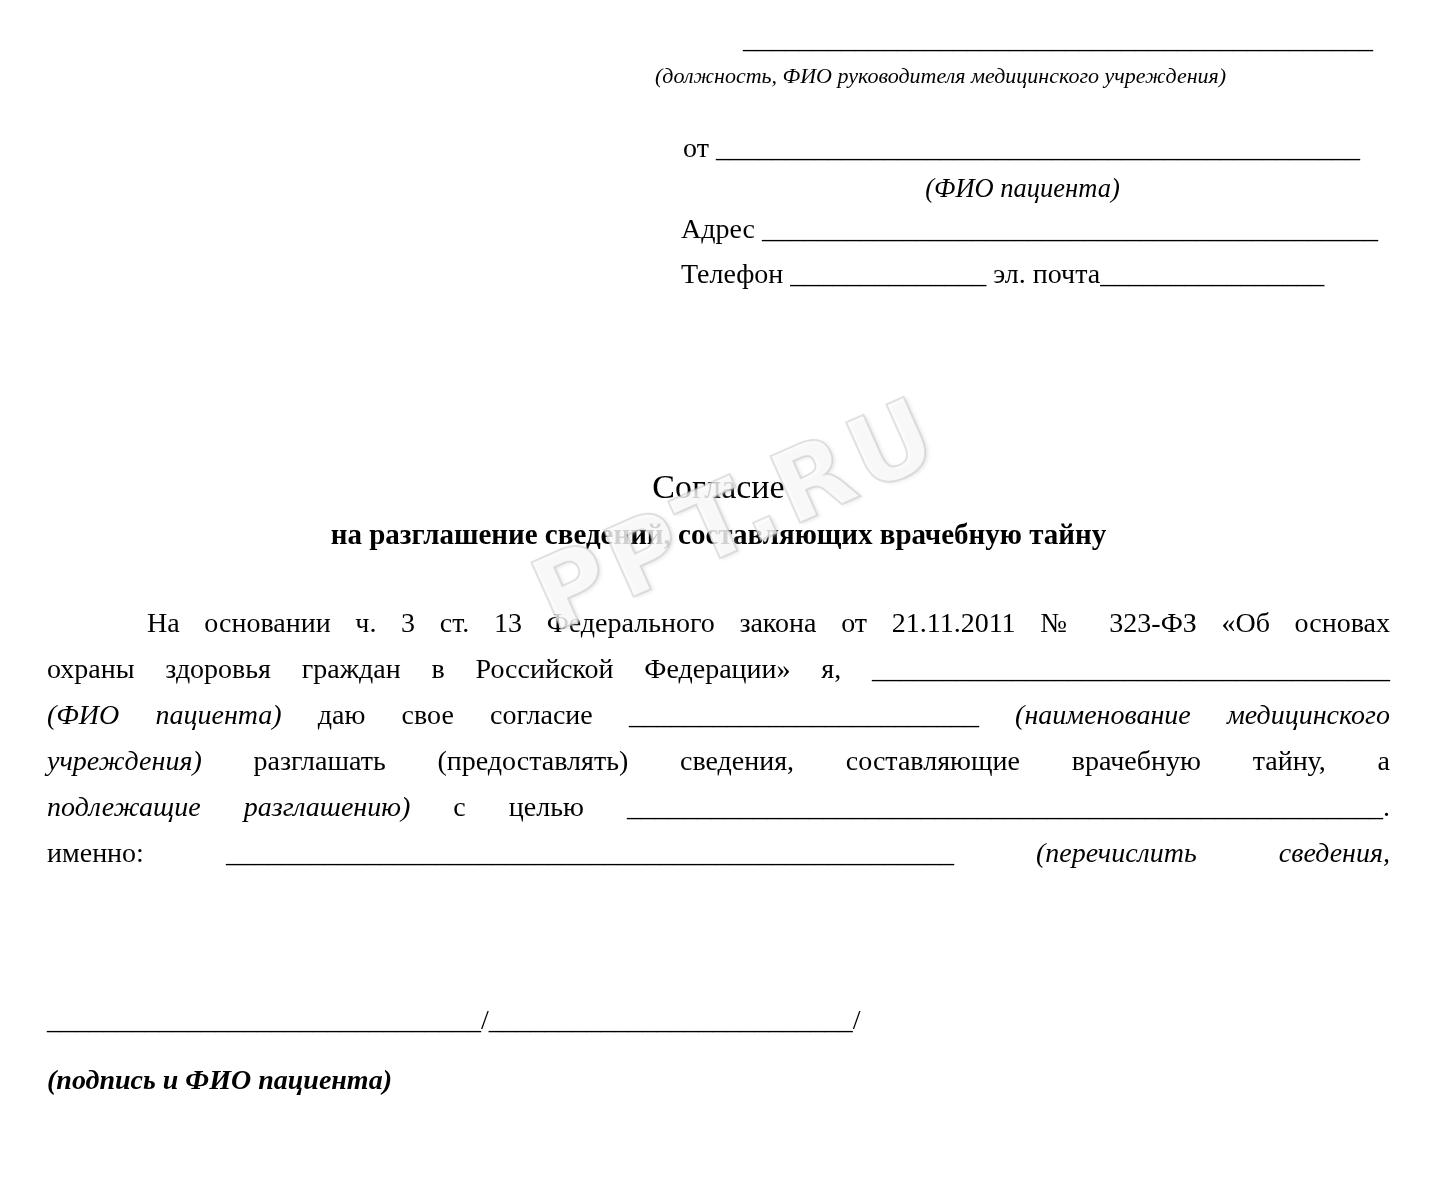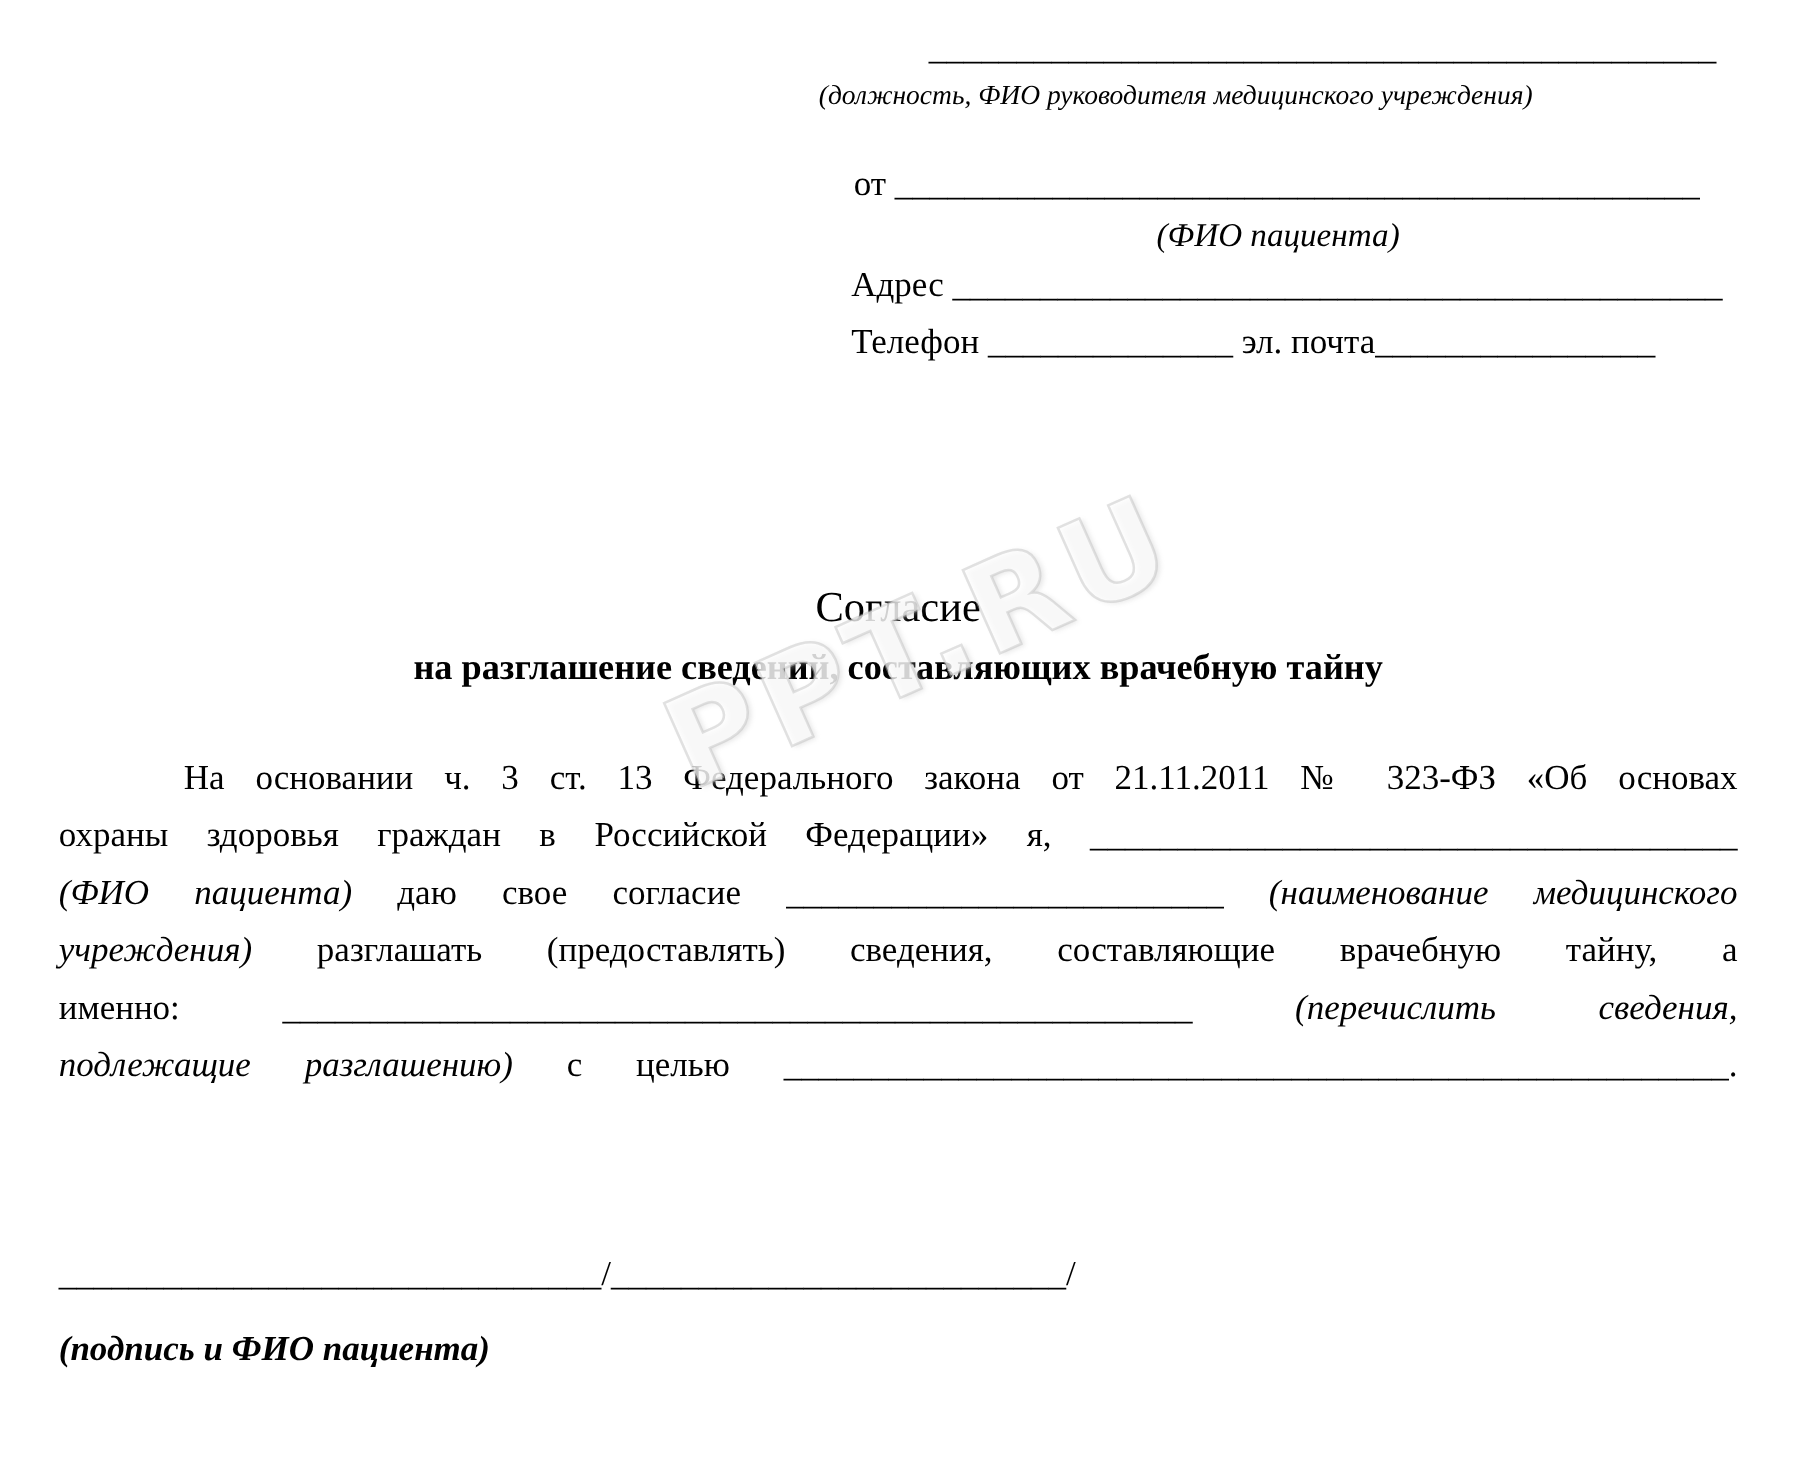--- a/index.html
+++ b/index.html
@@ -97,22 +97,22 @@
     </div>
 
     <div class="title">Согласие</div>
     <div class="subtitle">на разглашение сведений, составляющих врачебную тайну</div>
 
     <div class="paragraph" id="paragraph">
         <div class="pline indent"><span>На основании ч. 3 ст. 13 Федерального закона от 21.11.2011 № 323-ФЗ «Об основах</span></div>
         <div class="pline"><span>охраны здоровья граждан в Российской Федерации» я, </span><span>_____________________________________</span></div>
         <div class="pline"><span class="italic">(ФИО пациента)</span><span> даю свое согласие </span><span>_________________________</span><span> </span><span class="italic">(наименование медицинского</span></div>
         <div class="pline"><span class="italic">учреждения)</span><span> разглашать (предоставлять) сведения, составляющие врачебную тайну, а</span></div>
+        <div class="pline"><span class="italic">подлежащие разглашению)</span><span> с целью </span><span>______________________________________________________.</span></div>
         <div class="pline"><span>именно: </span><span>____________________________________________________</span><span> </span><span class="italic">(перечислить сведения,</span></div>
-        <div class="pline"><span class="italic">подлежащие разглашению)</span><span> с целью </span><span>______________________________________________________.</span></div>
       </div>
 
     <div class="sig-row">
       <span>_______________________________/__________________________/</span>
     </div>
     <div class="sig-caption-row">
       <span class="italic">(подпись и ФИО пациента)</span>
     </div>
 
   </div>

